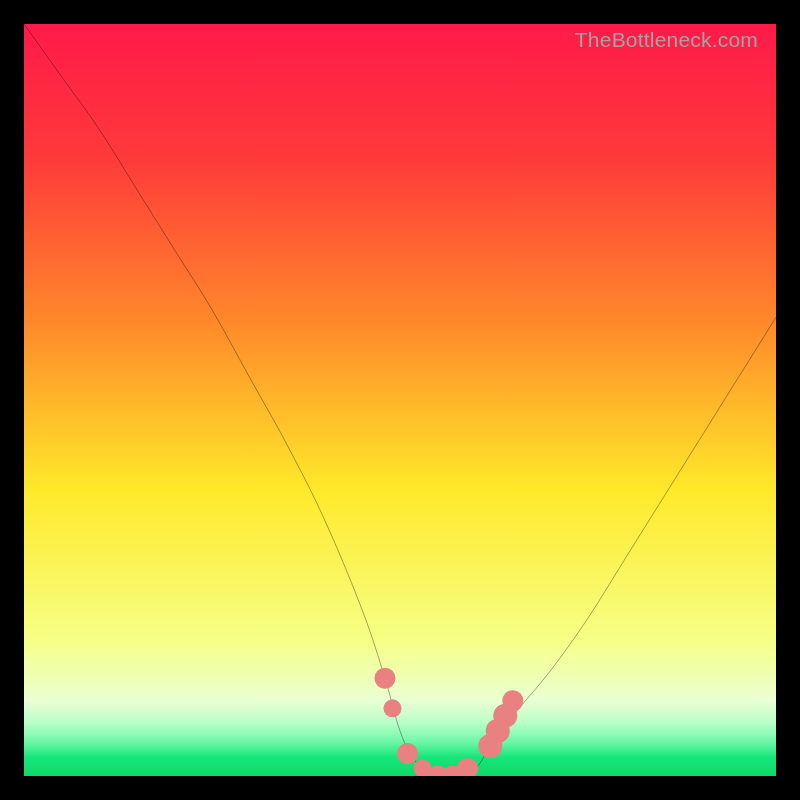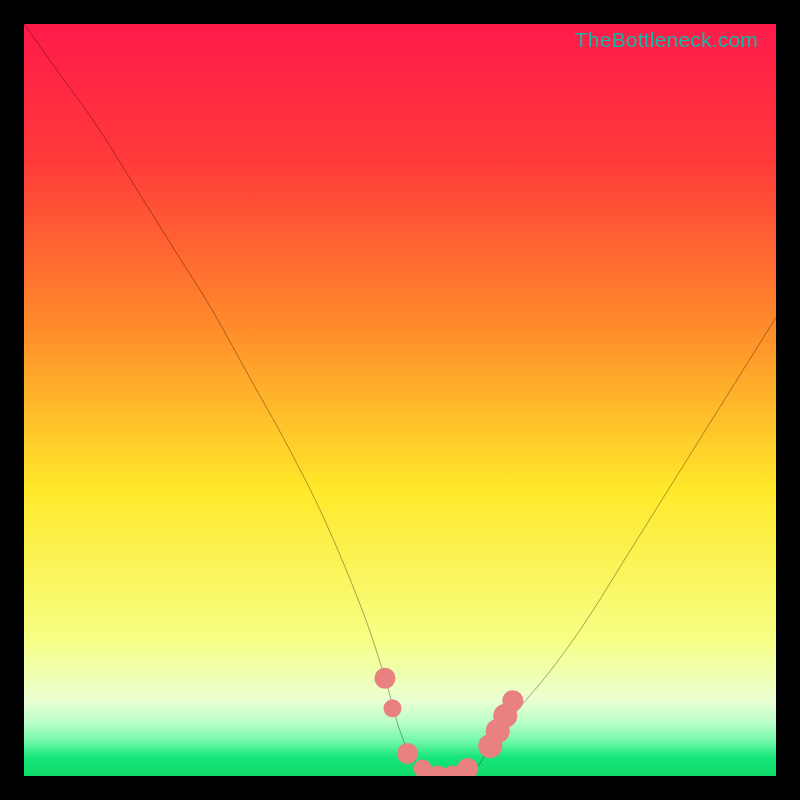--- a/index.html
+++ b/index.html
@@ -21,21 +21,21 @@
   }
   .gradient {
     position: absolute;
     left: 0; top: 0;
     width: 100%; height: 100%;
   }
   .watermark {
     position: absolute;
     top: 4px;
     right: 18px;
-    color: #14b8a6;
+    color: #a3a3a3;
     font-size: 21px;
     font-weight: 400;
     letter-spacing: 0.2px;
     user-select: none;
   }
   svg.curve {
     position: absolute;
     left: 0; top: 0;
     width: 100%; height: 100%;
     overflow: visible;

